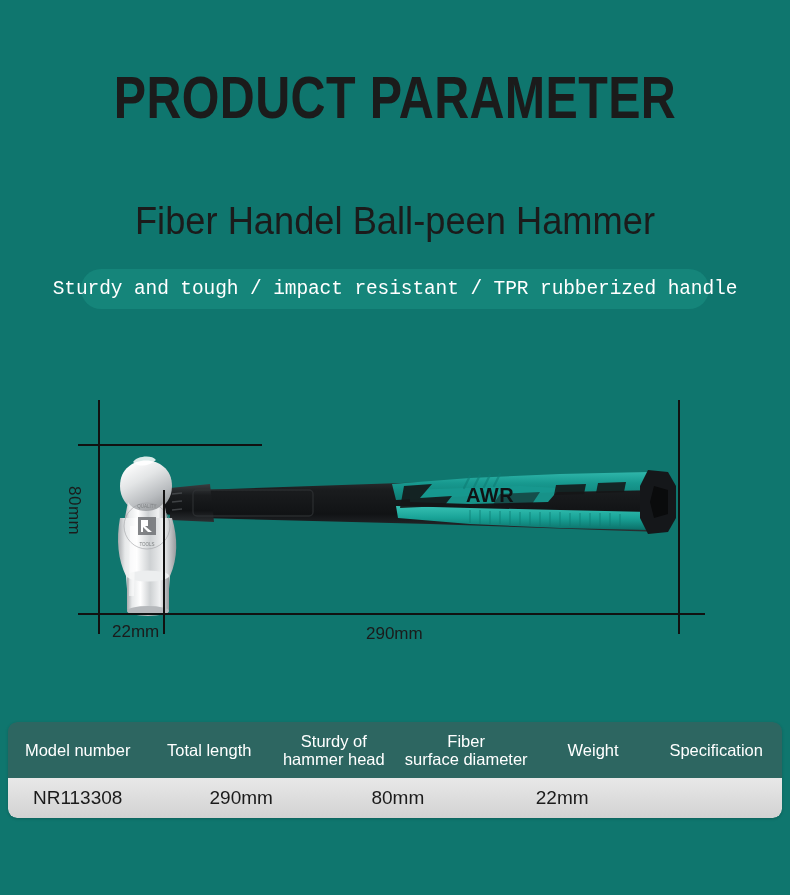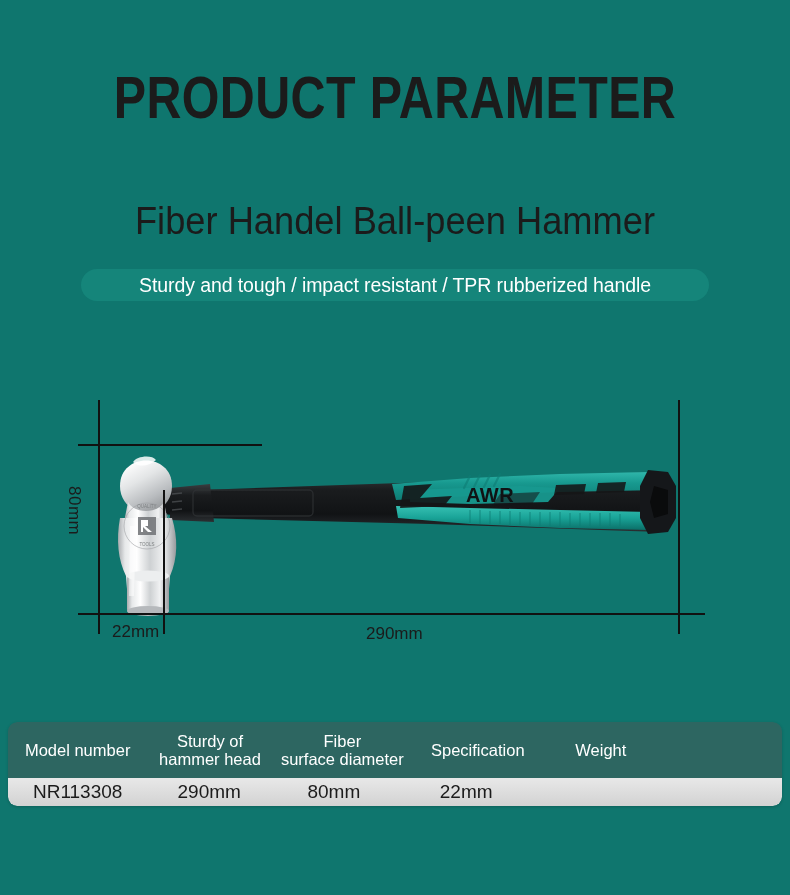--- a/index.html
+++ b/index.html
@@ -46,31 +46,32 @@
     color: #1b1b1b;
     transform: scaleX(0.93);
     white-space: nowrap;
   }
 
   .feature-badge {
     position: absolute;
     top: 269px;
     left: 81px;
     width: 628px;
-    height: 32px;
+    height: 40px;
     background: #15857a;
     border-radius: 20px;
     display: flex;
     align-items: center;
     justify-content: center;
     color: #ffffff;
     font-size: 19.5px;
     font-weight: 400;
     white-space: nowrap;
     letter-spacing: -0.1px;
+    font-family: Liberation Mono, monospace;
   }
 
   
   .diagram {
     position: absolute;
     top: 390px;
     left: 0;
     width: 790px;
     height: 270px;
   }
@@ -131,23 +132,24 @@
 
   .spec-head {
     display: flex;
     background: #2d6661;
     height: 56px;
     border-radius: 9px 9px 0 0;
   }
 
   .spec-body {
     display: flex;
-    height: 28px;
+    height: 40px;
     background: linear-gradient(180deg, #e8e8e8 0%, #dcdcdc 55%, #d2d2d2 100%);
     border-radius: 0 0 9px 9px;
+    gap: 32px;
   }
 
   .spec-head .cell,
   .spec-body .cell {
     display: flex;
     align-items: center;
     justify-content: center;
     text-align: center;
     line-height: 1.12;
   }
@@ -318,37 +320,40 @@
     <div class="label-22mm">22mm</div>
     <div class="label-290mm">290mm</div>
   </div>
 
   <div class="spec-table">
 
     <div class="spec-head">
       <div class="cell c0">
         <span>Model number</span>
       </div>
+      <div class="cell c1">
+        <span>Total length</span>
+      </div>
       <div class="cell c2">
         <div>
           <div>Sturdy of</div>
           <div>hammer head</div>
         </div>
       </div>
       <div class="cell c3">
         <div>
           <div>Fiber</div>
           <div>surface diameter</div>
         </div>
       </div>
+      <div class="cell c5">
+        <span>Weight</span>
+      </div>
       <div class="cell c4">
         <span>Specification</span>
-      </div>
-      <div class="cell c5">
-        <span>Weight</span>
       </div>
     </div>
 
     <div class="spec-body">
       <div class="cell c0">NR113308</div>
       <div class="cell c1">290mm</div>
       <div class="cell c2">80mm</div>
       <div class="cell c3">22mm</div>
     </div>
   </div>

